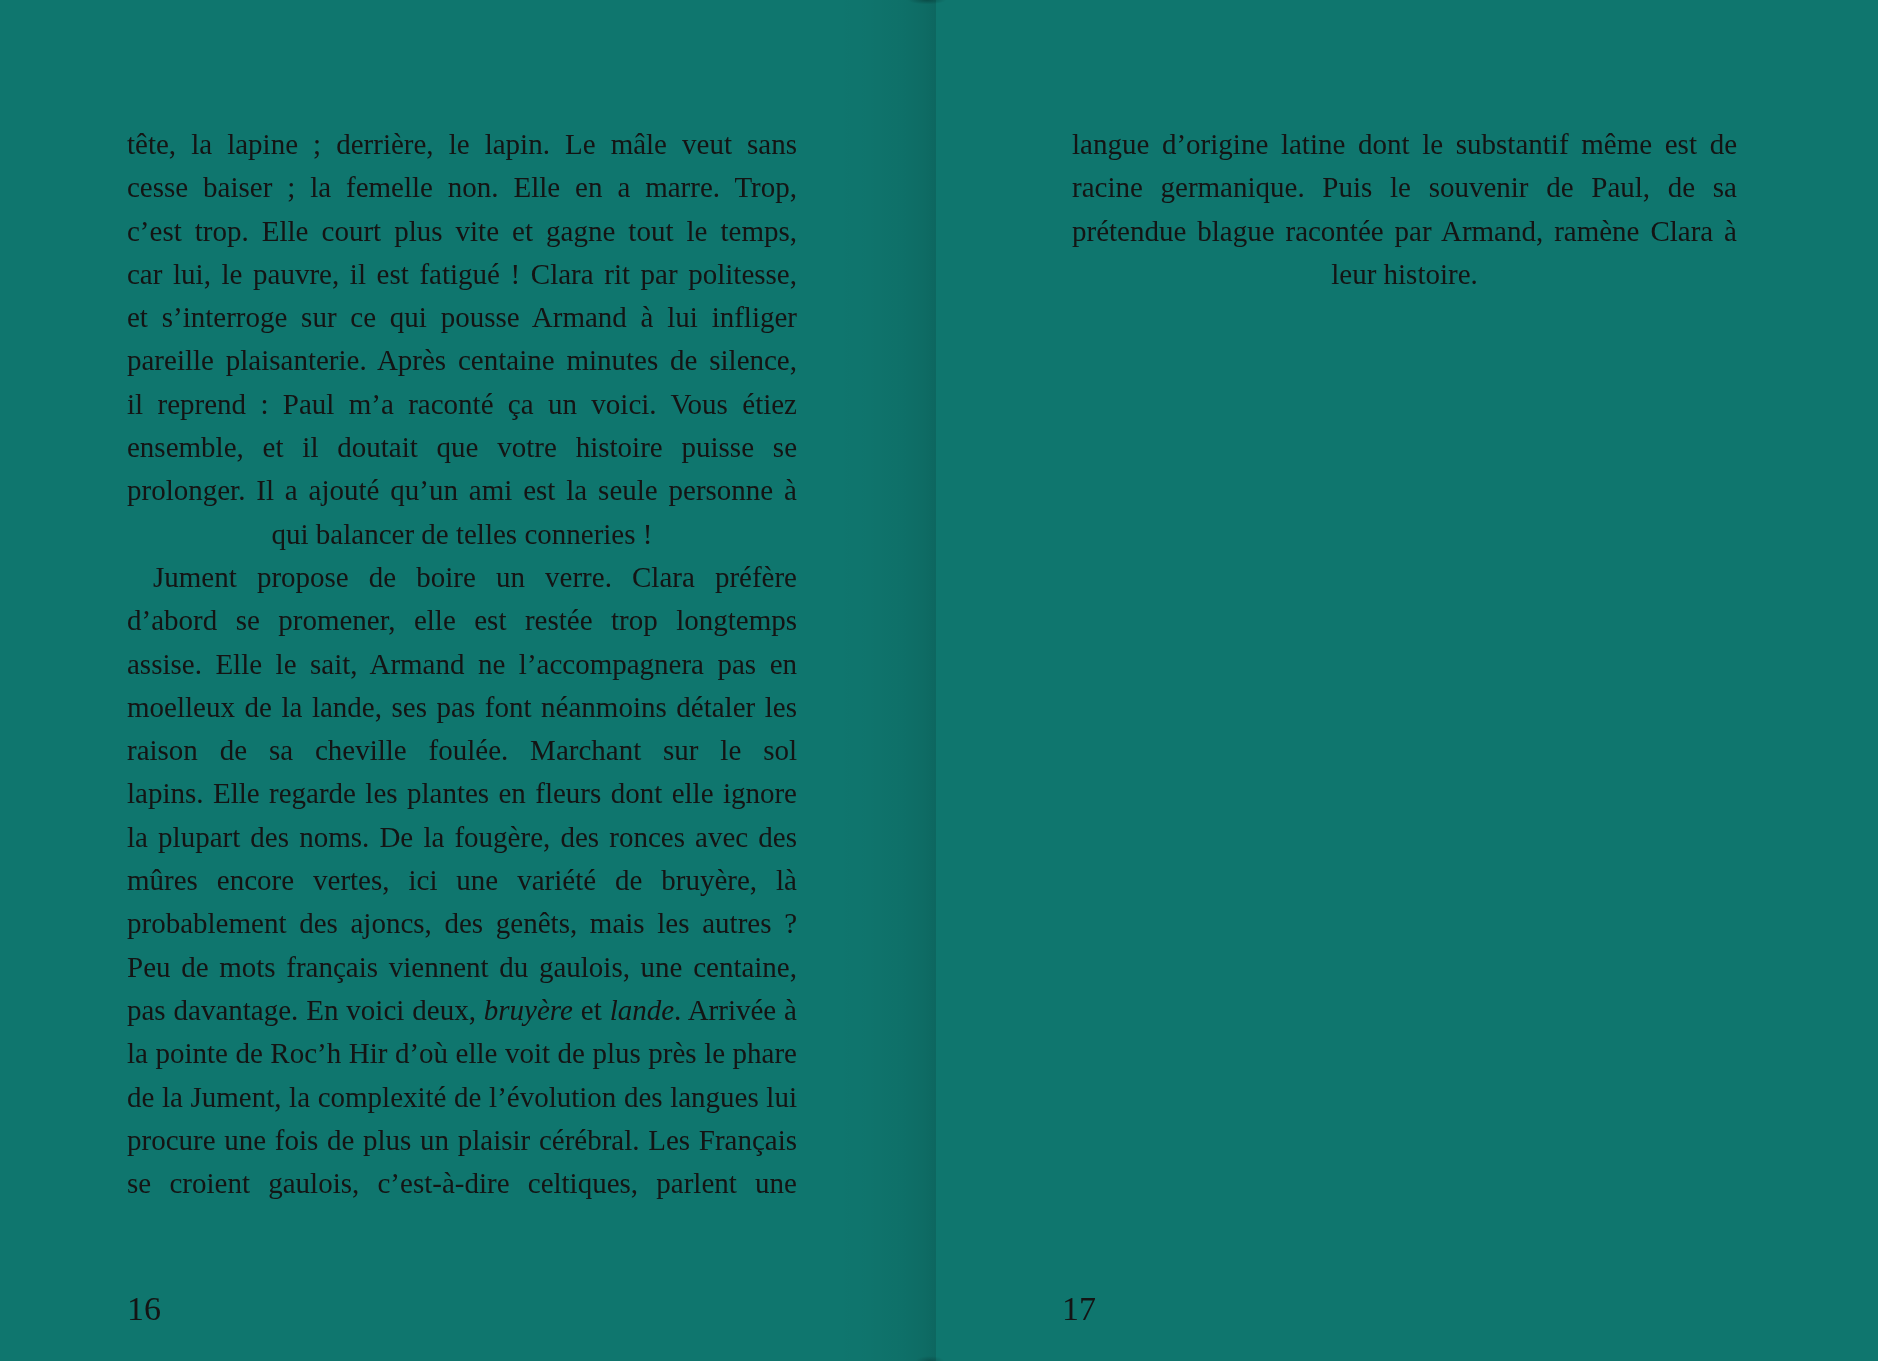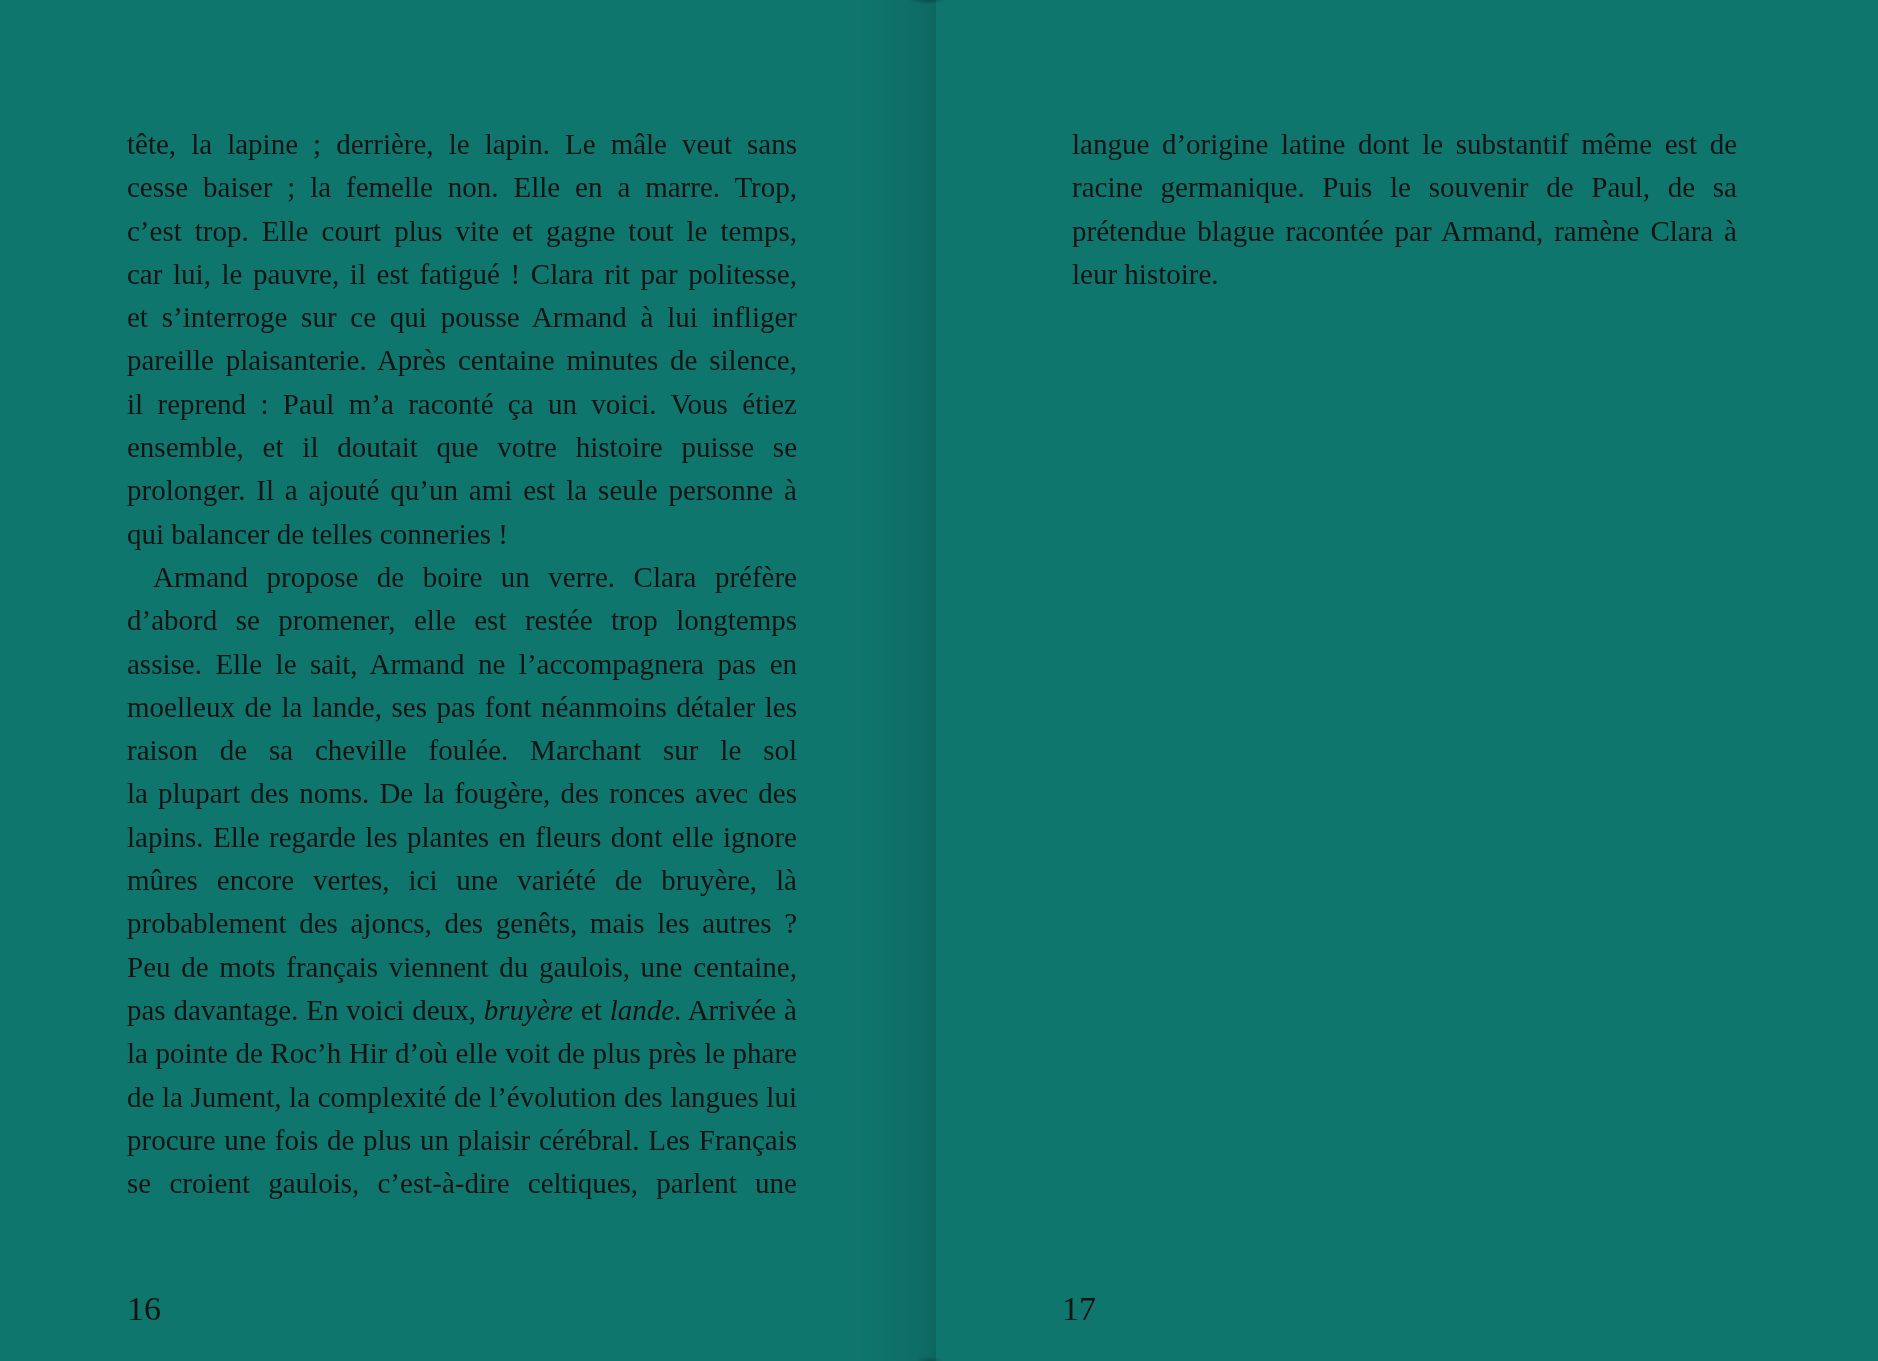--- a/index.html
+++ b/index.html
@@ -60,21 +60,21 @@
     position: absolute;
     top: 123px;
     font-size: 29px;
     line-height: 43.3px;
   }
   .page-left  .text-block { left: 127px;  width: 670px; }
   .page-right .text-block { left: 136px;  width: 665px; } 
 
   .line {
     height: 43.3px;
-    text-align: left;
+    text-align: center;
     white-space: normal;
   }
   .line.justify {
     text-align: justify;
     text-align-last: justify;
   }
   .line.indent { text-indent: 26px; }
   .italic { font-style: italic; }
 
   .page-number {
@@ -96,27 +96,27 @@
         <div class="line justify">tête, la lapine ; derrière, le lapin. Le mâle veut sans</div>
         <div class="line justify">cesse baiser ; la femelle non. Elle en a marre. Trop,</div>
         <div class="line justify">c’est trop. Elle court plus vite et gagne tout le temps,</div>
         <div class="line justify">car lui, le pauvre, il est fatigué ! Clara rit par politesse,</div>
         <div class="line justify">et s’interroge sur ce qui pousse Armand à lui infliger</div>
         <div class="line justify">pareille plaisanterie. Après centaine minutes de silence,</div>
         <div class="line justify">il reprend : Paul m’a raconté ça un voici. Vous étiez</div>
         <div class="line justify">ensemble, et il doutait que votre histoire puisse se</div>
         <div class="line justify">prolonger. Il a ajouté qu’un ami est la seule personne à</div>
         <div class="line">qui balancer de telles conneries !</div>
-        <div class="line justify indent">Armand propose de boire un verre. Clara préfère</div>
+        <div class="line justify indent">Jument propose de boire un verre. Clara préfère</div>
         <div class="line justify">d’abord se promener, elle est restée trop longtemps</div>
         <div class="line justify">assise. Elle le sait, Armand ne l’accompagnera pas en</div>
         <div class="line justify">moelleux de la lande, ses pas font néanmoins détaler les</div>
         <div class="line justify">raison de sa cheville foulée. Marchant sur le sol</div>
+        <div class="line justify">lapins. Elle regarde les plantes en fleurs dont elle ignore</div>
         <div class="line justify">la plupart des noms. De la fougère, des ronces avec des</div>
-        <div class="line justify">lapins. Elle regarde les plantes en fleurs dont elle ignore</div>
         <div class="line justify">mûres encore vertes, ici une variété de bruyère, là</div>
         <div class="line justify">probablement des ajoncs, des genêts, mais les autres ?</div>
         <div class="line justify">Peu de mots français viennent du gaulois, une centaine,</div>
         <div class="line justify"><span>pas davantage. En voici deux, </span><span class="italic">bruyère</span><span> et </span><span class="italic">lande</span><span>. Arrivée à</span></div>
         <div class="line justify">la pointe de Roc’h Hir d’où elle voit de plus près le phare</div>
         <div class="line justify">de la Jument, la complexité de l’évolution des langues lui</div>
         <div class="line justify">procure une fois de plus un plaisir cérébral. Les Français</div>
         <div class="line justify">se croient gaulois, c’est-à-dire celtiques, parlent une</div>
       </div>
     <div class="page-number">16</div>

